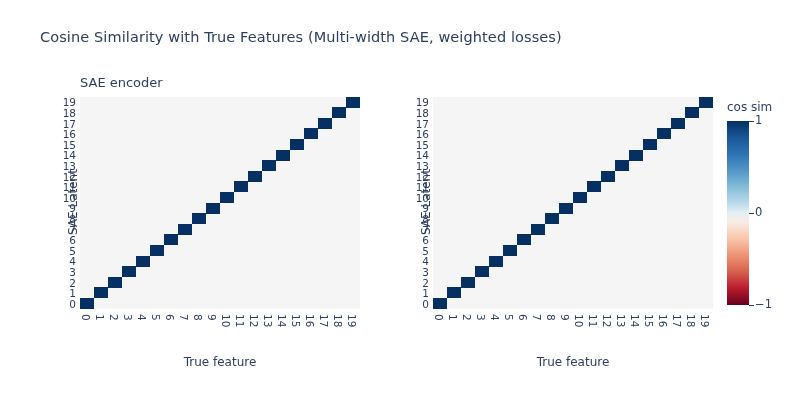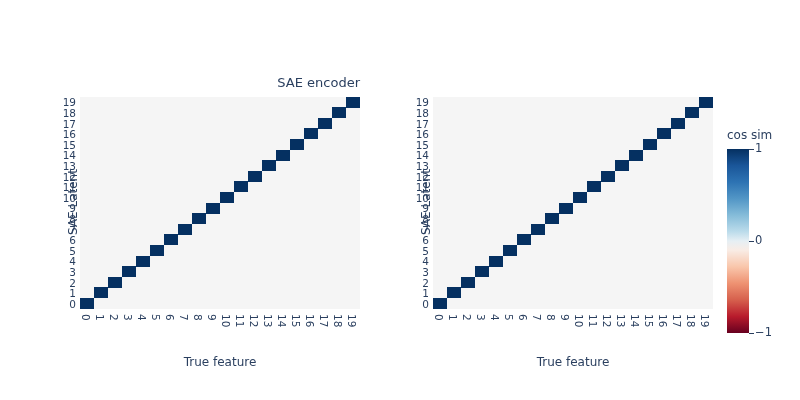--- a/index.html
+++ b/index.html
@@ -35,21 +35,21 @@
     white-space: nowrap;
   }
 
   
   .panel { position: absolute; }
 
   .panel-title {
     position: absolute;
     top: -22px;
     width: 100%;
-    text-align: right;
+    text-align: left;
     font-size: 13px;
     color: #2a3f5f;
     white-space: nowrap;
   }
 
   .plot-area {
     position: absolute;
     left: 0; top: 0;
     width: 100%;
     height: 100%;
@@ -161,20 +161,21 @@
     width: 5px;
     height: 1px;
     background: #2a3f5f;
   }
 </style>
 </head>
 <body>
 
 <div id="figure">
 
+  <div class="fig-title">Cosine Similarity with True Features (Multi-width SAE, weighted losses)</div>
 
   <div class="panel" id="panel-0" style="left:80px; top:97px; width:280px; height:212px;">
     <div class="panel-title">SAE encoder</div>
     <div class="plot-area">
         <div class="cell" style="left: 0px; bottom: 0px; width: 14px; height: 11px; background: rgb(5, 48, 97);"></div>
         <div class="cell" style="left: 14px; bottom: 10.6px; width: 14px; height: 11px; background: rgb(5, 48, 97);"></div>
         <div class="cell" style="left: 28px; bottom: 21.2px; width: 14px; height: 11px; background: rgb(5, 48, 97);"></div>
         <div class="cell" style="left: 42px; bottom: 31.8px; width: 14px; height: 11px; background: rgb(5, 48, 97);"></div>
         <div class="cell" style="left: 56px; bottom: 42.4px; width: 14px; height: 11px; background: rgb(5, 48, 97);"></div>
         <div class="cell" style="left: 70px; bottom: 53px; width: 14px; height: 11px; background: rgb(5, 48, 97);"></div>
@@ -297,21 +298,21 @@
       <div class="xtick" style="left: 179px;">12</div>
       <div class="xtick" style="left: 193px;">13</div>
       <div class="xtick" style="left: 207px;">14</div>
       <div class="xtick" style="left: 221px;">15</div>
       <div class="xtick" style="left: 235px;">16</div>
       <div class="xtick" style="left: 249px;">17</div>
       <div class="xtick" style="left: 263px;">18</div>
       <div class="xtick" style="left: 277px;">19</div>
     </div>
 
-  <div id="colorbar-group" style="left:727px; top:121px; width:22px; height:184px;margin-top:28px;">
+  <div id="colorbar-group" style="left:727px; top:121px; width:22px; height:184px;">
     <div class="cbar-title">cos sim</div>
     <div class="cbar-gradient"></div>
   <div class="cbar-tickmark" style="top: 0px;"></div>
       <div class="cbar-tick" style="top: 0px;">1</div>
       <div class="cbar-tickmark" style="top: 92px;"></div>
       <div class="cbar-tick" style="top: 92px;">0</div>
       <div class="cbar-tickmark" style="top: 184px;"></div>
       <div class="cbar-tick" style="top: 184px;">−1</div>
     </div>
 

